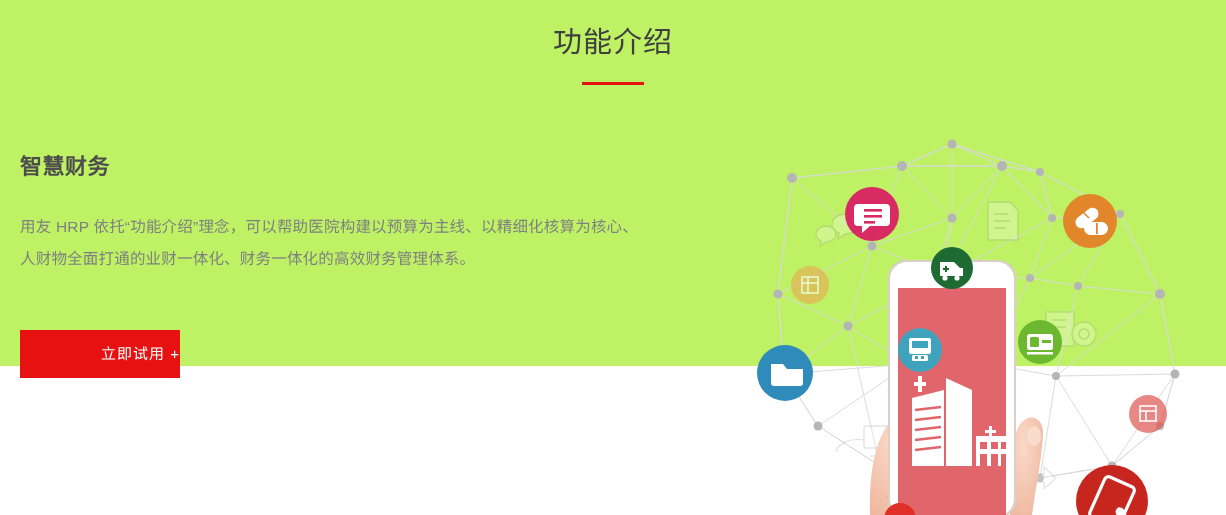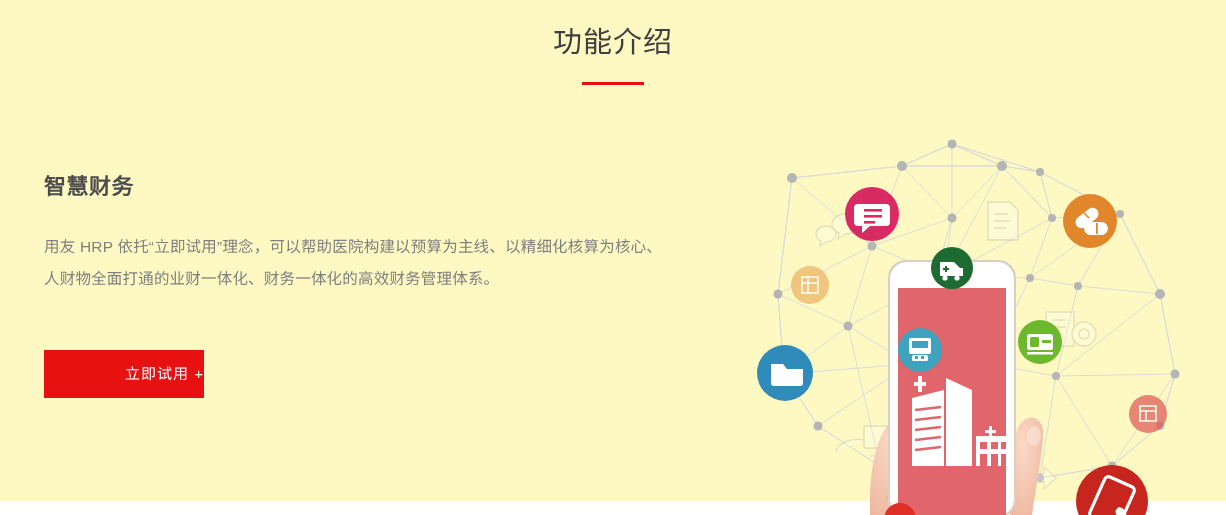--- a/index.html
+++ b/index.html
@@ -6,22 +6,22 @@
   * { box-sizing: border-box; }
   html, body {
     margin: 0; padding: 0;
     width: 1226px; height: 515px;
     background: #ffffff;
     font-family: "Liberation Sans", "DejaVu Sans", sans-serif;
     overflow: hidden;
   }
   .page {
     position: relative;
-    width: 1226px; height: 501px;
-    background: #fef9c3;
+    width: 1226px; height: 366px;
+    background: #bef264;
   }
 
   
   .section-head {
     position: absolute;
     left: 0; top: 22px;
     width: 1226px;
     text-align: center;
   }
   .section-title {
@@ -34,23 +34,22 @@
   }
   .title-rule {
     width: 62px; height: 3px;
     background: #e41111;
     margin: 20px auto 0 auto;
   }
 
   
   .left-col {
     position: absolute;
-    left: 44px; top: 152px;
+    left: 20px; top: 152px;
     width: 640px;
-    margin-top: 20px;
   }
   .feature-heading {
     font-size: 22px;
     font-weight: bold;
     color: #4d4d4d;
     margin: 0 0 29px 0;
     line-height: 30px;
     letter-spacing: 0.5px;
   }
   .feature-desc {
@@ -92,21 +91,21 @@
 
 <div class="page">
 
   <div class="section-head">
     <h1 class="section-title">功能介绍</h1>
     <div class="title-rule" style="background: rgb(228, 17, 17);"></div>
   </div>
 
   <div class="left-col">
     <h2 class="feature-heading">智慧财务</h2>
-    <p class="feature-desc">用友 HRP 依托“立即试用”理念，可以帮助医院构建以预算为主线、以精细化核算为核心、人财物全面打通的业财一体化、财务一体化的高效财务管理体系。</p>
+    <p class="feature-desc">用友 HRP 依托“功能介绍”理念，可以帮助医院构建以预算为主线、以精细化核算为核心、人财物全面打通的业财一体化、财务一体化的高效财务管理体系。</p>
     <button class="trial-button" style="background: rgb(232, 17, 17);">立即试用 +</button>
   </div>
 
   <div class="illustration">
     <svg width="486" height="389" viewBox="0 0 486 389">
       <defs>
         <linearGradient id="fadeLeft" x1="0" y1="0" x2="1" y2="0">
           <stop offset="0" stop-color="#ffffff" stop-opacity="1"></stop>
           <stop offset="1" stop-color="#ffffff" stop-opacity="0"></stop>
         </linearGradient>

